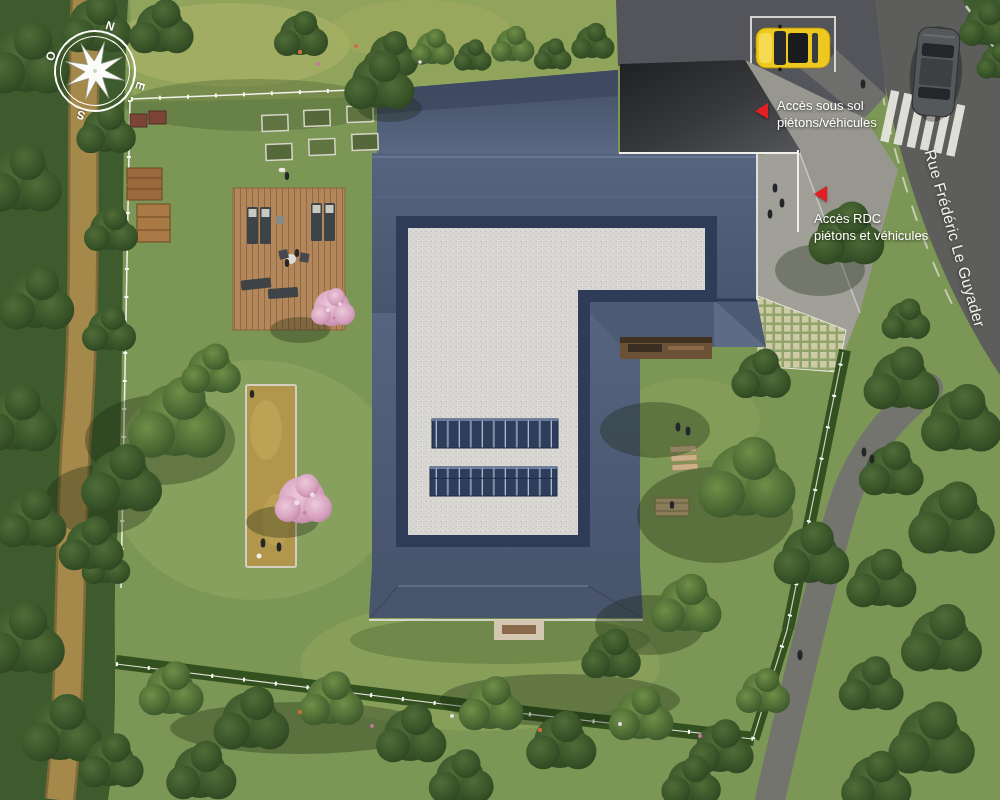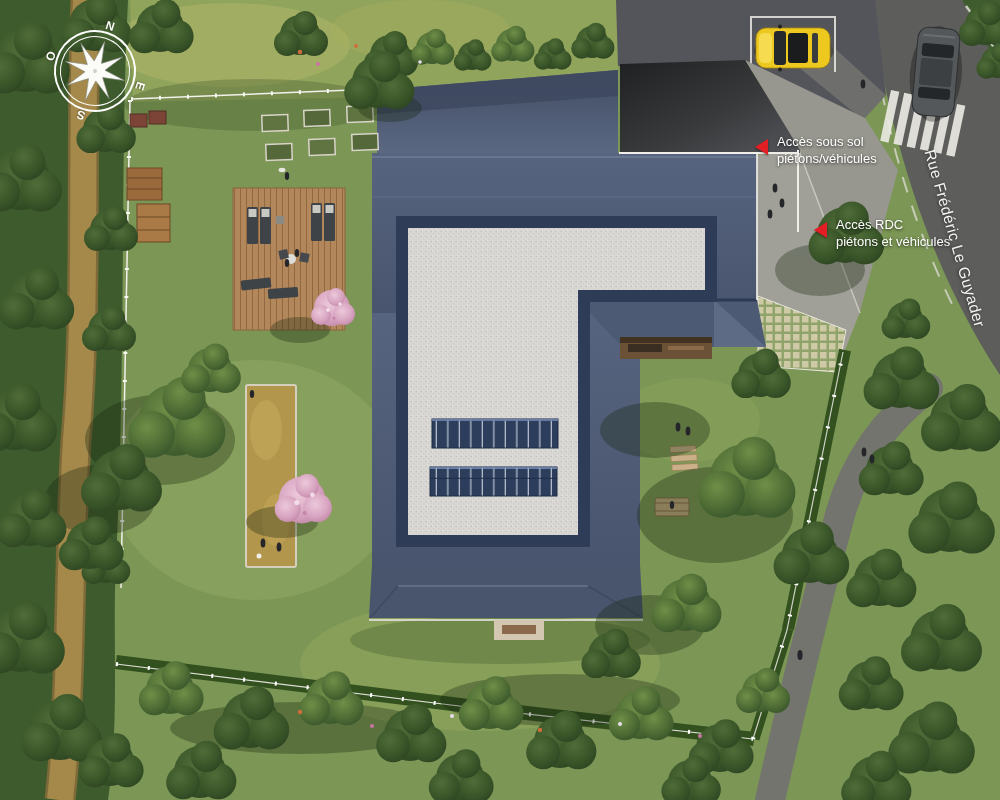--- a/index.html
+++ b/index.html
@@ -5,21 +5,21 @@
   html,body{margin:0;padding:0;background:#222;}
   #stage{
     position:relative;width:1000px;height:800px;overflow:hidden;
     font-family:"Liberation Sans", sans-serif;
     background:var(--grass,#7b9655);
   }
   #stage svg{position:absolute;left:0;top:0;}
   .overlay{position:absolute;left:0;top:0;width:1000px;height:800px;pointer-events:none;}
   .ann{position:absolute;display:flex;gap:9px;align-items:flex-start;
        color:var(--label-text,#fff);font-size:13px;line-height:16.5px;
-       text-shadow:0 1px 3px rgba(0,0,0,.7);white-space:nowrap;margin-top:36px;}
+       text-shadow:0 1px 3px rgba(0,0,0,.7);white-space:nowrap;}
   .tri{width:0;height:0;border-top:8px solid transparent;border-bottom:8px solid transparent;
        border-right:13px solid var(--annotation-red,#e31e24);margin-top:5px;
        filter:drop-shadow(0 1px 1px rgba(0,0,0,.45));}
   .street{position:absolute;left:929px;top:141px;transform:rotate(74deg);transform-origin:0 50%;
        color:#f4f4f1;font-size:15.5px;letter-spacing:.4px;white-space:nowrap;
        text-shadow:0 1px 3px rgba(0,0,0,.55);}
   .cletter{position:absolute;color:#fdfdfa;font-size:12px;font-weight:bold;
        text-shadow:0 1px 2px rgba(0,0,0,.55);width:12px;text-align:center;}
 </style>
 </head>
@@ -393,21 +393,21 @@
 </svg>
 
 <div class="overlay">
   <div class="ann" style="left:755px;top:98px;">
     <span class="tri"></span>
     <span>
       <span>Accès sous sol</span><br>
       <span>piétons/véhicules</span>
     </span>
   </div>
-  <div class="ann" style="left:814px;top:181px;">
+  <div class="ann" style="left:814px;top:181px;flex-direction:column;">
     <span class="tri"></span>
     <span>
       <span>Accès RDC</span><br>
       <span>piétons et véhicules</span>
     </span>
   </div>
   <div class="street">Rue Frédéric Le Guyader</div>
   <span class="cletter" style="left:104px;top:19px;transform:rotate(18deg);">N</span>
   <span class="cletter" style="left:134px;top:79px;transform:rotate(108deg);">E</span>
   <span class="cletter" style="left:75px;top:108px;transform:rotate(198deg);">S</span>

